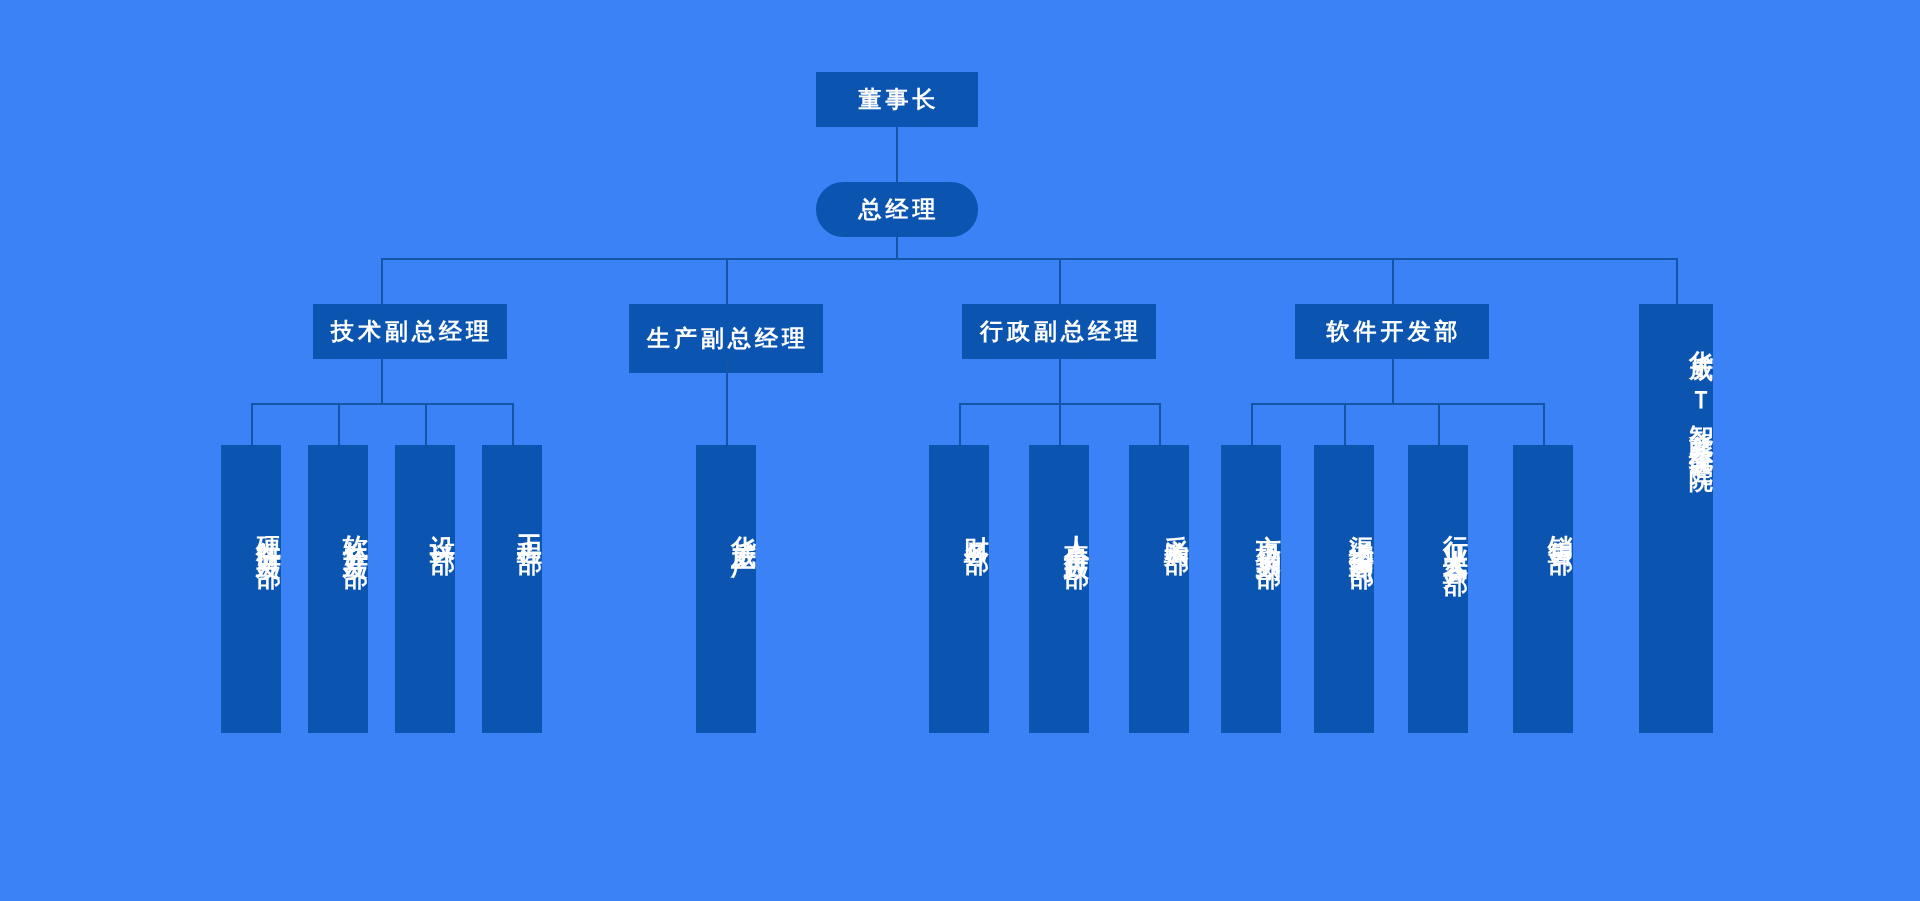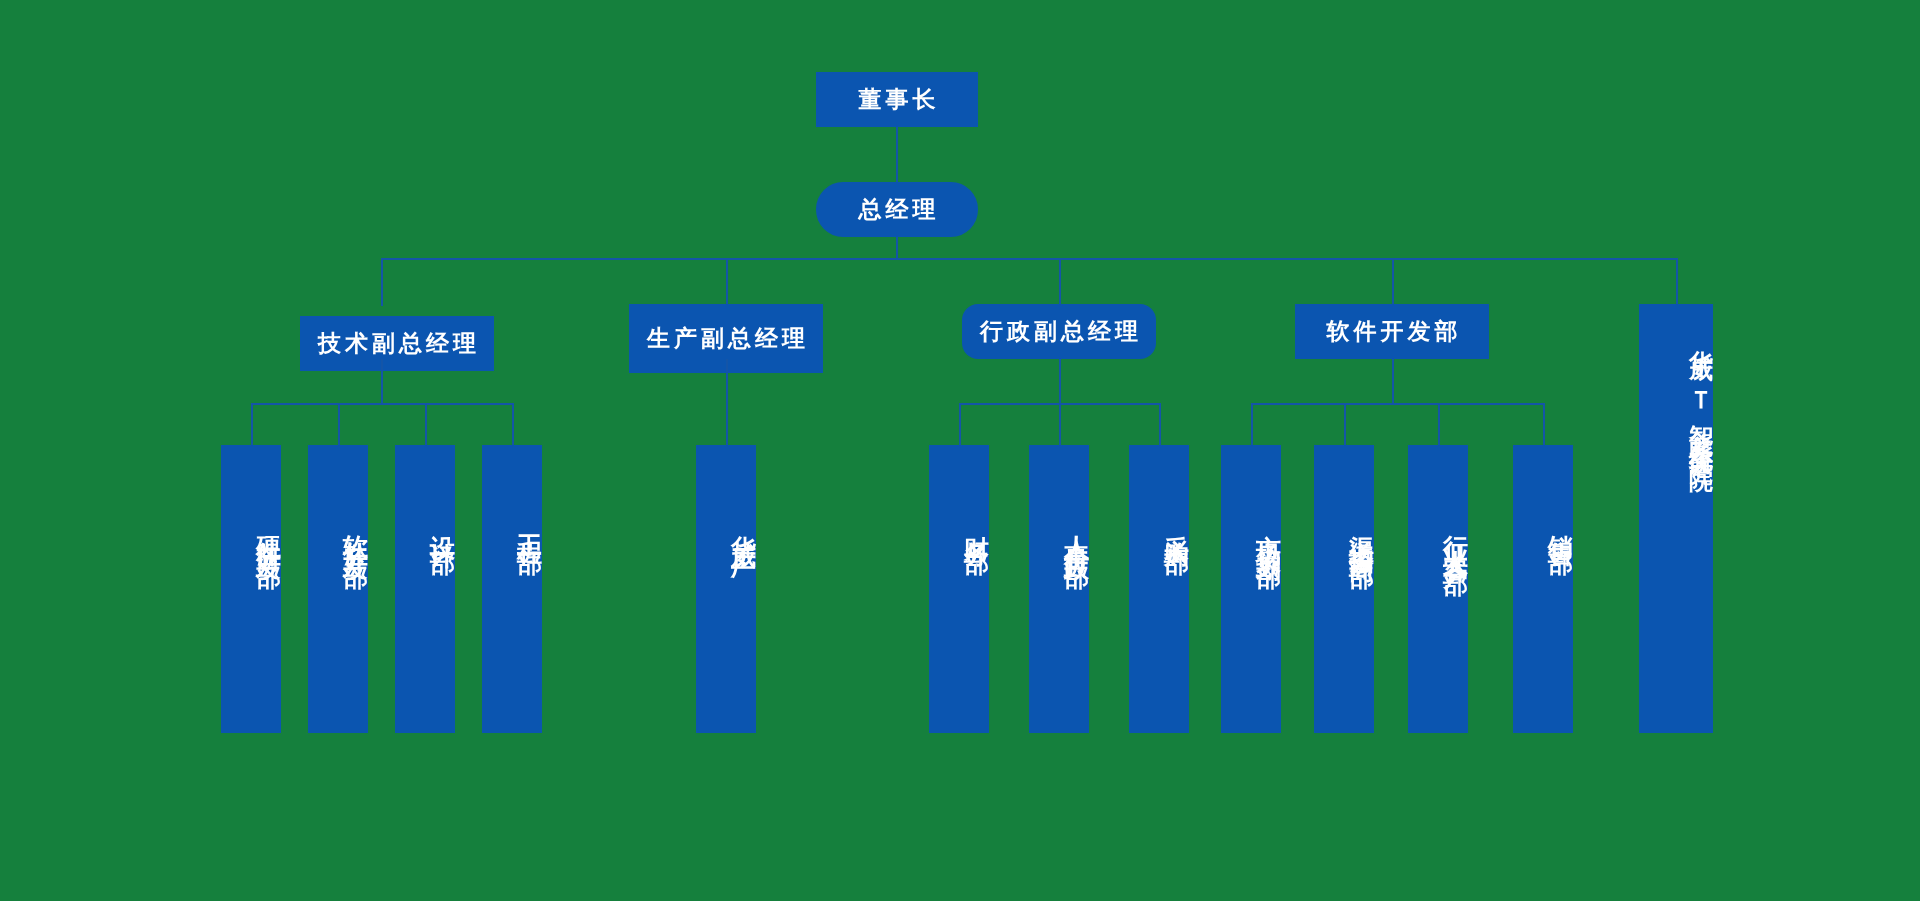--- a/index.html
+++ b/index.html
@@ -8,21 +8,21 @@
     padding: 0;
     background: #ffffff;
   }
   body {
     font-family: "DejaVu Sans", "Liberation Sans", sans-serif;
   }
   #org-chart {
     position: relative;
     width: 1920px;
     height: 901px;
-    background: #15803d;
+    background: #3b82f6;
     overflow: hidden;
   }
   .node {
     position: absolute;
     background: #0b55b0;
     color: #ffffff;
     display: flex;
     align-items: center;
     justify-content: center;
     box-sizing: border-box;
@@ -79,29 +79,29 @@
   <div class="connector vline" style="left:896px; top:237px; height:22px;"></div>
 
   <div class="connector hline" style="left:381px; top:258px; width:1296px;"></div>
 
   <div class="connector vline" style="left:381px; top:258px; height:48px;"></div>
   <div class="connector vline" style="left:726px; top:258px; height:48px;"></div>
   <div class="connector vline" style="left:1059px; top:258px; height:48px;"></div>
   <div class="connector vline" style="left:1392px; top:258px; height:48px;"></div>
   <div class="connector vline" style="left:1676px; top:258px; height:48px;"></div>
 
-  <div class="node h" style="left:300px; top:304px; width:194px; height:55px;margin-top:12px;">
+  <div class="node h" style="left:313px; top:304px; width:194px; height:55px;">
     <span class="cap">技术副总经理</span>
   </div>
 
   <div class="node h" style="left:629px; top:304px; width:194px; height:69px;">
     <span class="cap">生产副总经理</span>
   </div>
 
-  <div class="node h" style="left:962px; top:304px; width:194px; height:55px;border-radius:16px;">
+  <div class="node h" style="left:962px; top:304px; width:194px; height:55px;">
     <span class="cap">行政副总经理</span>
   </div>
 
   <div class="node h" style="left:1295px; top:304px; width:194px; height:55px;">
     <span class="cap">软件开发部</span>
   </div>
 
   <div class="node v" style="left:1639px; top:304px; width:74px; height:429px;">
     <span class="cap" style="font-size:24px; letter-spacing:7px; padding-top:26px;">华威ＩＴ智能系统研究院</span>
   </div>

